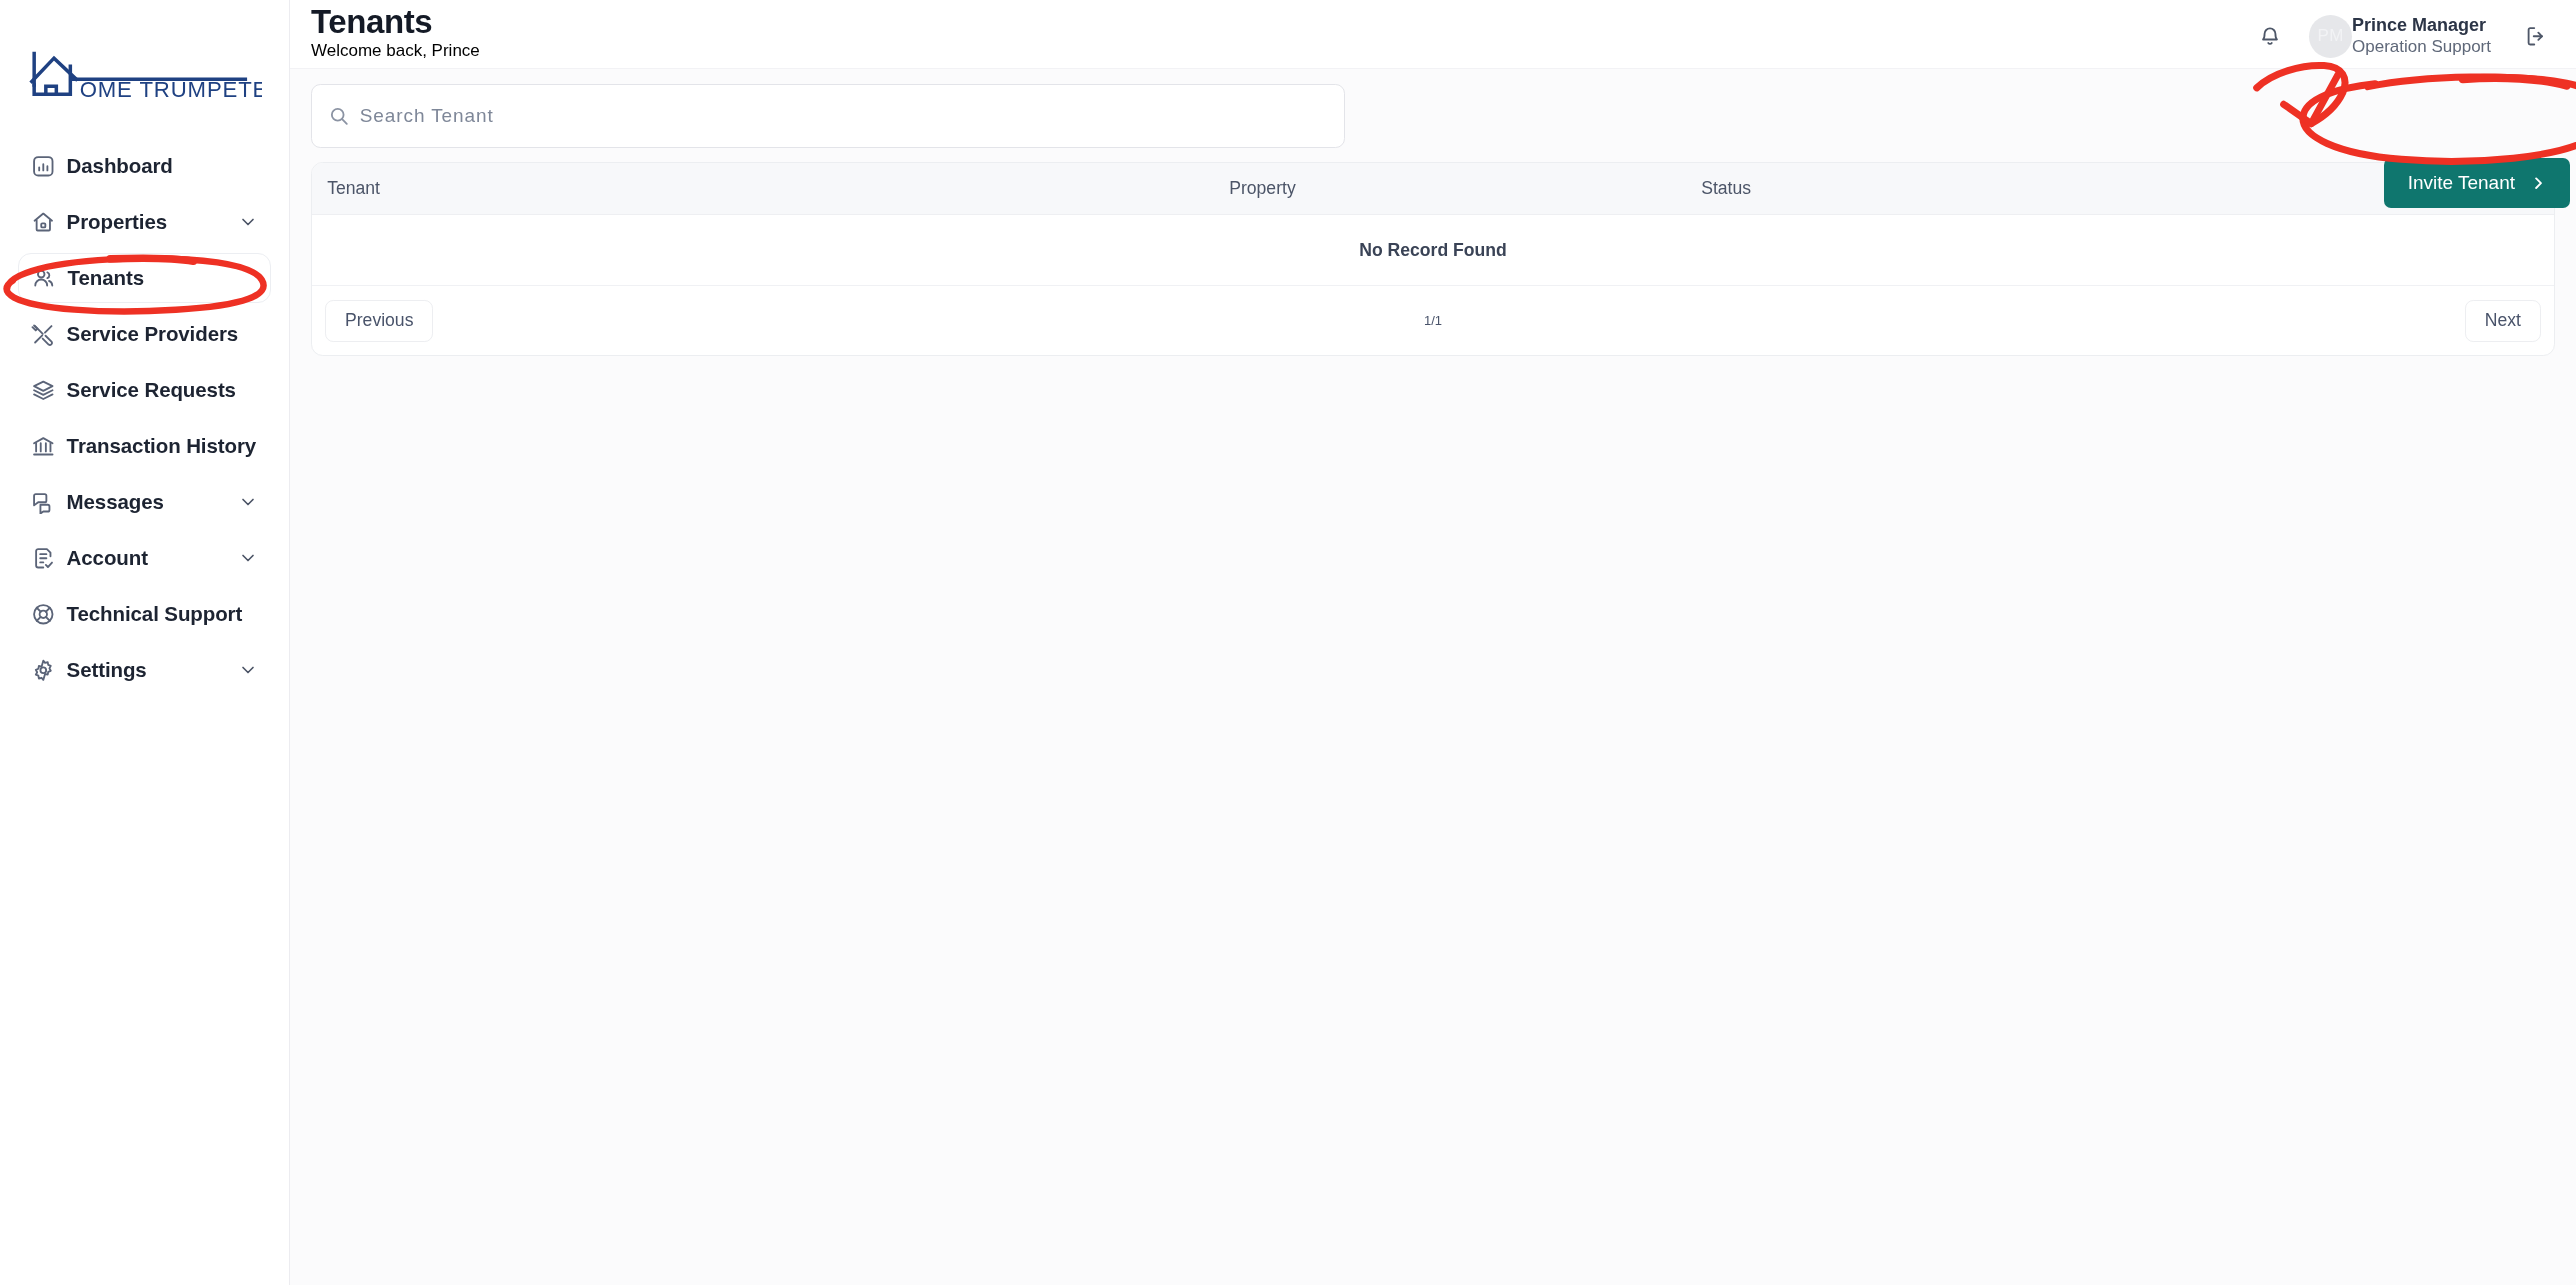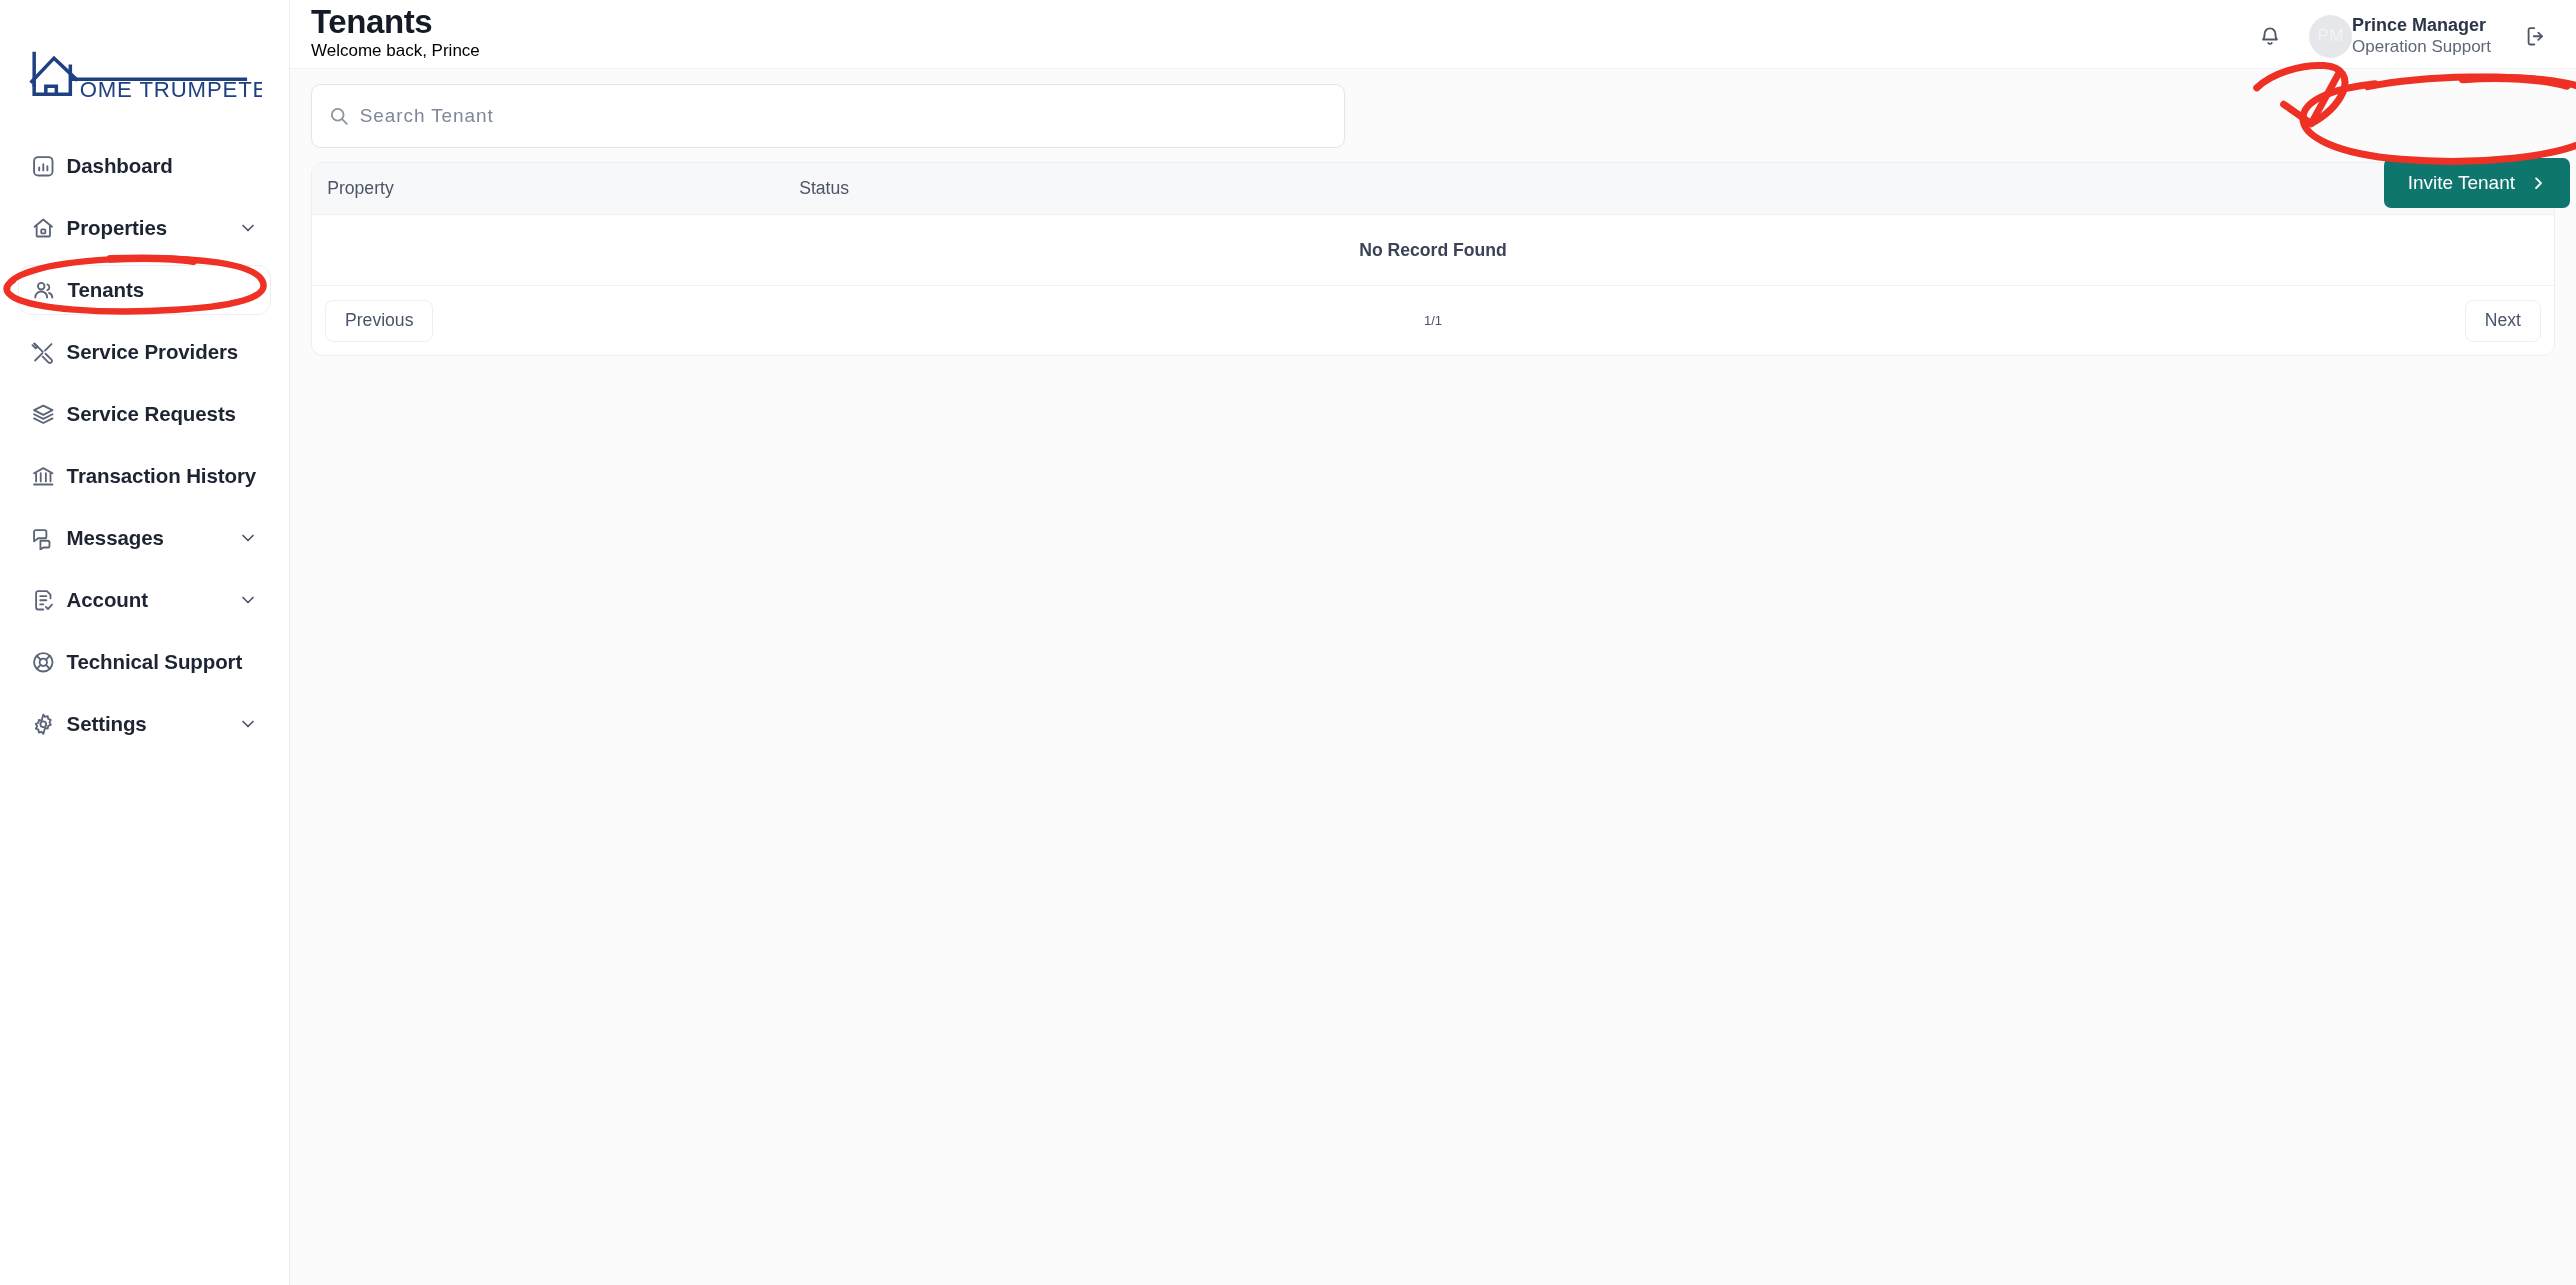--- a/index.html
+++ b/index.html
@@ -33,21 +33,21 @@
     display: flex;
     align-items: center;
     padding-left: 28px;
   }
   .logo-svg { display: block; }
 
   .nav {
     display: flex;
     flex-direction: column;
     padding: 0 17.6px;
-    gap: 12px;
+    gap: 6px;
   }
   .nav-item {
     position: relative;
     display: flex;
     align-items: center;
     height: 50px;
     border-radius: 13px;
     padding: 0 13px 0 13px;
     cursor: pointer;
   }
@@ -494,20 +494,21 @@
         <span>Invite Tenant</span>
         <span style="display:flex;align-items:center;">
           <svg width="16.4" height="16.4" viewBox="0 0 24 24" fill="none" stroke="currentColor" stroke-width="2.8" stroke-linecap="round" stroke-linejoin="round">
               <path d="M9 5l7 7-7 7"></path>
             </svg>
         </span>
       </button>
 
       <div class="table-card">
         <div class="thead">
+          <div class="th c1">Tenant</div>
           <div class="th c2">Property</div>
           <div class="th c3">Status</div>
         </div>
 
         <div class="empty-row">
           <span class="empty-text">No Record Found</span>
         </div>
 
         <div class="pager">
           <button class="pg-btn">Previous</button>

